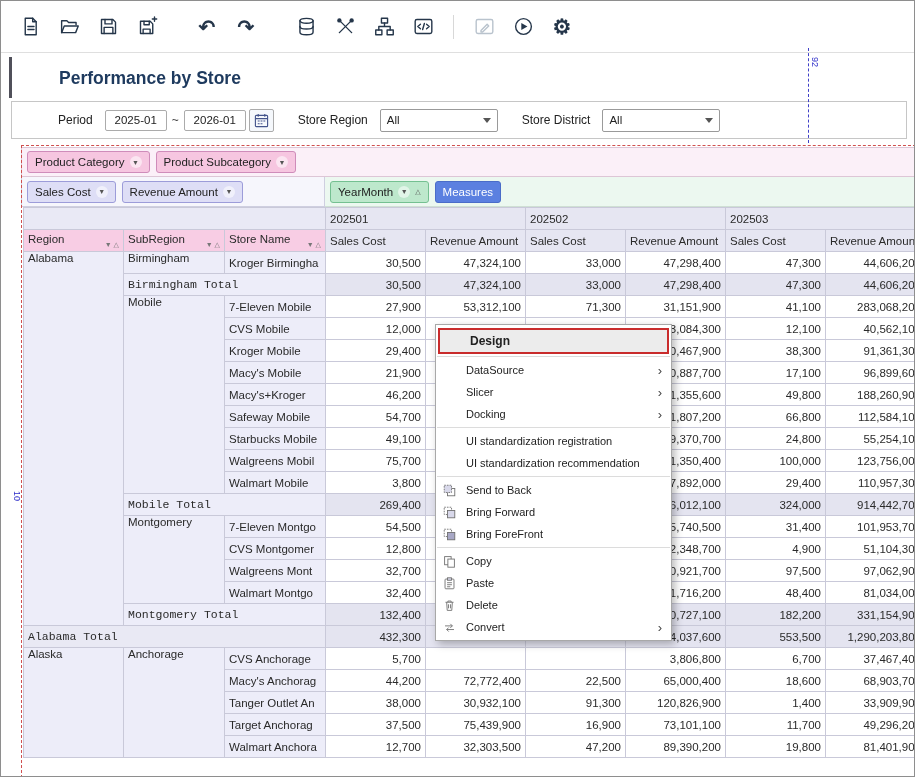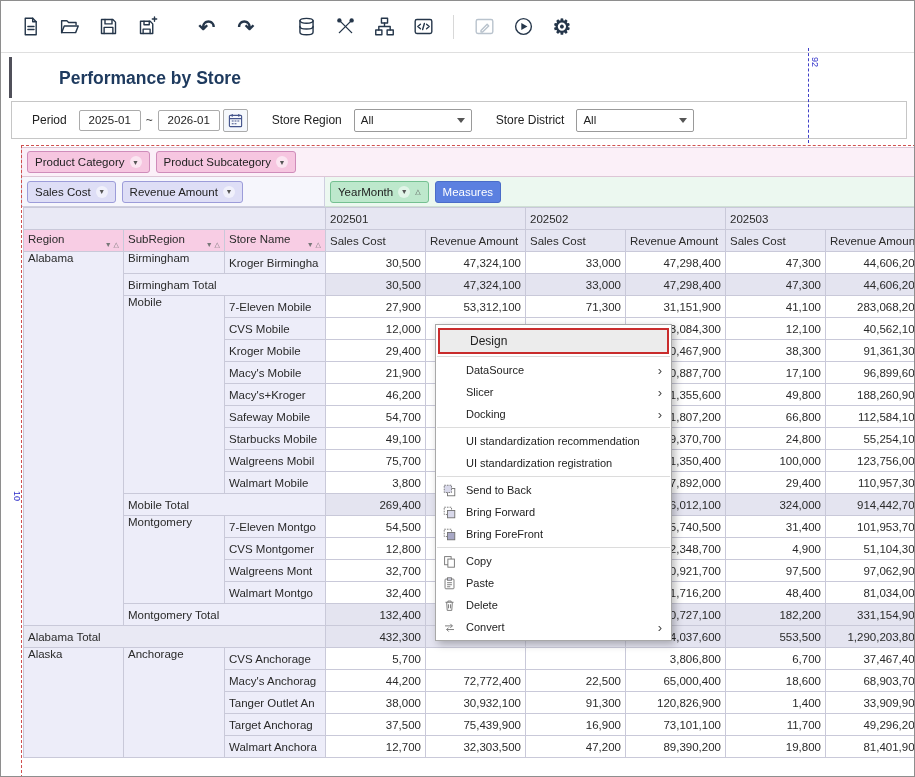--- a/index.html
+++ b/index.html
@@ -18,21 +18,21 @@
   .tb-sep{width:1px;height:24px;background:#d8d8d8;margin:0 6px;}
   .tb-gap{width:12px;}
 
   
   .title-bar{position:absolute;left:0;top:52px;width:100%;height:48px;background:#fff;padding-left:40px;}
   .title-bar h1{margin:0;padding:15px 0 0 18px;font-size:17.5px;color:#1e3a5e;font-weight:bold;}
   .title-mark{position:absolute;left:8px;top:56px;width:3px;height:41px;background:#50505a;}
 
   
   .filter-bar{position:absolute;left:10px;top:100px;width:896px;height:38px;box-sizing:border-box;
-              border:1px solid #c6c6c6;display:flex;align-items:center;padding-left:20px;background:#fff;}
+              border:1px solid #c6c6c6;display:flex;align-items:center;padding-left:46px;background:#fff;}
   .flabel{font-size:12px;color:#222;margin-right:12px;}
   .lbl2{margin-left:24px;}
   .fin{width:62px;height:21px;border:1px solid #ababab;border-radius:2px;text-align:center;
        font-size:11.5px;font-family:inherit;color:#222;box-sizing:border-box;}
   .tilde{margin:0 5px;font-size:12px;color:#444;}
   .cal-btn{width:25px;height:23px;margin-left:3px;border:1px solid #ababab;background:#f5f8fc;border-radius:2px;
            display:flex;align-items:center;justify-content:center;padding:0;cursor:pointer;}
   .cal-btn svg{width:15px;height:15px;}
   .select{width:118px;height:23px;border:1px solid #9a9a9a;border-radius:2px;background:#fff;display:flex;
           align-items:center;justify-content:space-between;padding:0 6px;font-size:11.5px;box-sizing:border-box;cursor:pointer;}
@@ -62,34 +62,34 @@
   .pivot-table th,.pivot-table td{border:1px solid #c9c9d9;padding:0 4px;font-size:11.5px;font-weight:normal;
         white-space:nowrap;overflow:hidden;height:22px;box-sizing:border-box;color:#2a2a2a;}
   .corner{background:#e9e9f5;}
   .group-h,.m-h{background:#e6e6f2;text-align:left;}
   .pink-h{background:#f8cde4;text-align:left;}
   .h-icos{float:right;margin-top:4px;}
   .fi,.si{font-size:7px;color:#777;margin-left:2px;}
   .rh{background:#ededf9;text-align:left;}
   .region-cell,.subregion-cell{vertical-align:top;padding-top:3px;margin-top:20px;}
   .num{text-align:right;}
-  .sub-label,.g-label{background:#ededf9;text-align:left;}
+  .sub-label,.g-label{background:#ededf9;text-align:left;font-family:Liberation Mono, monospace;}
   .g-label{background:#e9e9f4;}
   .tnum{background:#e4e4f0;}
 
   
   .ctx{position:absolute;left:434px;top:323px;width:237px;box-sizing:border-box;background:#fff;
        border:1px solid #a8a8a8;box-shadow:3px 3px 8px rgba(0,0,0,.28);padding:2px 0;z-index:30;}
   .cm-item{display:flex;align-items:center;height:22px;cursor:pointer;}
   .cm-ico{width:26px;display:flex;align-items:center;justify-content:center;flex:0 0 26px;}
   .cm-ico svg{width:13px;height:13px;}
   .cm-label{font-size:11px;color:#222;margin-left:4px;white-space:nowrap;}
   .cm-arrow{margin-left:auto;padding-right:9px;font-size:13px;color:#444;line-height:1;}
   .cm-design{height:22px;margin:1px 2px;border:2px solid #c92c2c;background:#ececec;}
-  .cm-design .cm-label{font-weight:normal;font-size:12px;}
+  .cm-design .cm-label{font-weight:bold;font-size:12px;}
   .cm-sep{border-top:1px solid #dcdcdc;margin:2px 1px;height:0;}
 
   
   .rl-v{position:absolute;left:807px;top:47px;height:95px;border-left:1px dashed #4040c8;z-index:6;}
   .rl-92{position:absolute;left:809px;top:56px;writing-mode:vertical-rl;font-size:9px;color:#2a2ac8;z-index:6;}
   .rl-10{position:absolute;left:11px;top:490px;writing-mode:vertical-rl;font-size:9px;color:#2a2ac8;z-index:6;}
   .sel-l{position:absolute;left:20px;top:144px;height:633px;border-left:1px dashed #d05050;z-index:4;}
   .sel-t{position:absolute;left:20px;top:144px;width:895px;border-top:1px dashed #d05050;z-index:4;}
 </style>
 </head>
@@ -546,25 +546,25 @@
         <span class="cm-arrow">›</span>
       </div>
       <div class="cm-item">
         <span class="cm-ico"></span>
         <span class="cm-label">Docking</span>
         <span class="cm-arrow">›</span>
       </div>
       <div class="cm-sep"></div>
       <div class="cm-item">
         <span class="cm-ico"></span>
+        <span class="cm-label">UI standardization registration</span>
+      </div>
+      <div class="cm-item">
+        <span class="cm-ico"></span>
         <span class="cm-label">UI standardization recommendation</span>
-      </div>
-      <div class="cm-item">
-        <span class="cm-ico"></span>
-        <span class="cm-label">UI standardization registration</span>
       </div>
       <div class="cm-sep"></div>
       <div class="cm-item">
         <span class="cm-ico">
           <svg viewBox="0 0 16 16" fill="none" stroke="#707070" stroke-width="1.1">
             <rect x="5.5" y="5.5" width="9" height="9" fill="#ffffff"></rect>
             <rect x="1.5" y="1.5" width="9" height="9" fill="#d8d8ea" stroke-dasharray="2 1.3"></rect>
           </svg>
         </span>
         <span class="cm-label">Send to Back</span>

